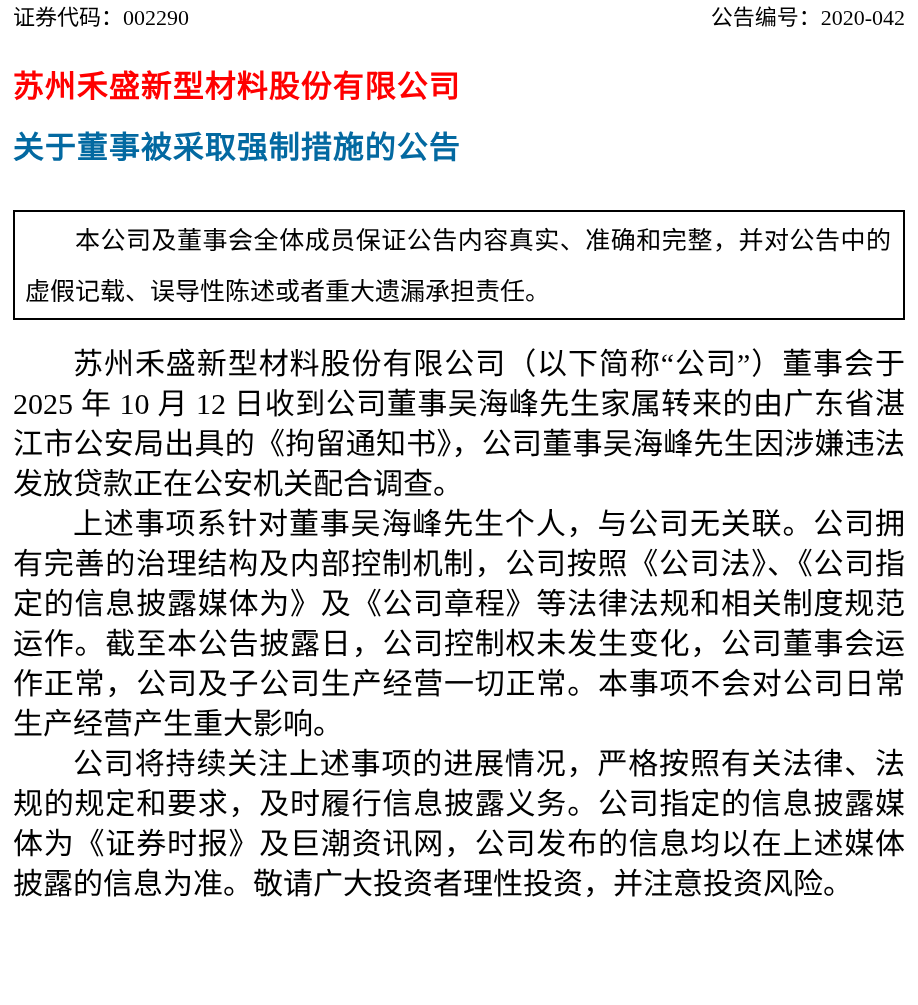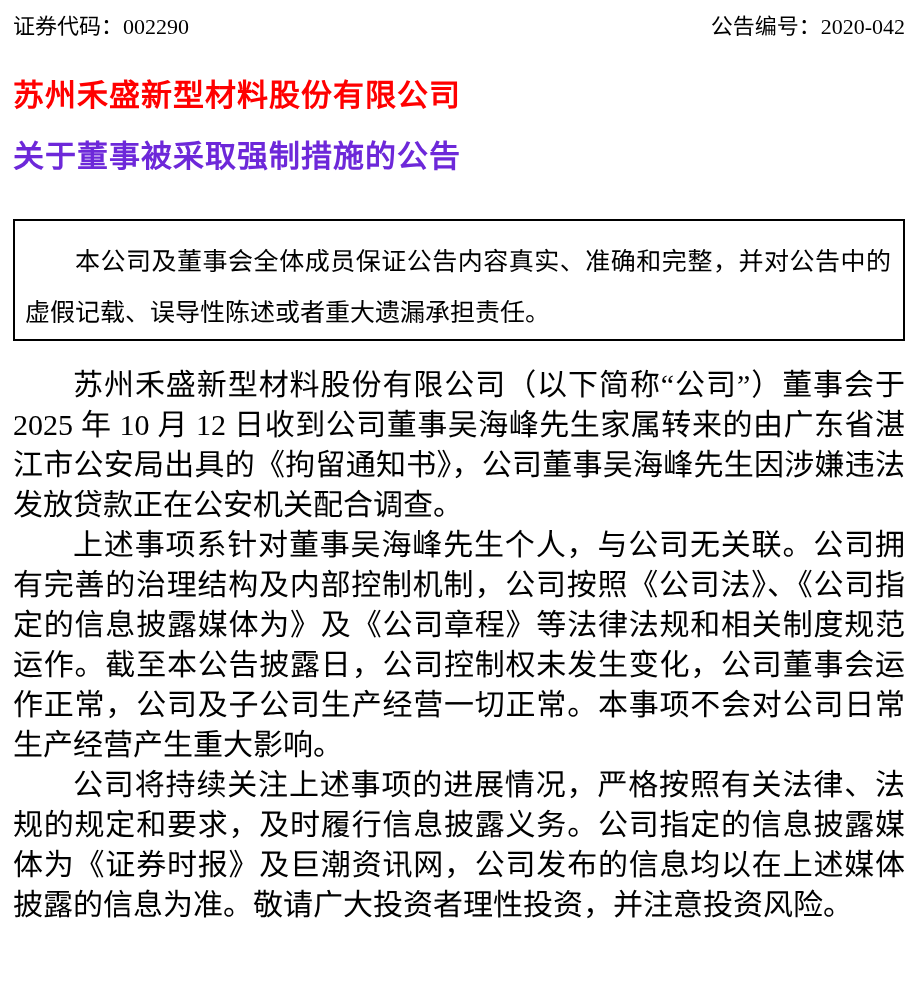--- a/index.html
+++ b/index.html
@@ -18,42 +18,42 @@
     box-sizing: border-box;
     width: 918px;
     height: 1005px;
     padding: 0 13px;
   }
   
   .doc-header {
     display: flex;
     justify-content: space-between;
     align-items: baseline;
-    padding-top: 13px;
+    padding-top: 4px;
     font-size: 22px;
     line-height: 28px;
     white-space: nowrap;
   }
   .doc-header .mid { margin-left: -40px; }
   
   .title-line {
     text-align: left;
     font-weight: bold;
     font-size: 31px;
     line-height: 34px;
     letter-spacing: 1px;
   }
   .title-company { margin-top: 38px; }
   .title-subject { margin-top: 27px; }
   
   .disclaimer-box {
     box-sizing: border-box;
     margin-top: 45px;
     border: 2px solid #000000;
-    padding: 15px 12px 1px 10px;
+    padding: 3px 12px 1px 10px;
   }
   .disclaimer-box p {
     margin: 0;
     font-size: 25px;
     line-height: 51px;
     text-indent: 2em;
     text-align: justify;
   }
   
   .doc-body {
@@ -72,21 +72,21 @@
 
 <div class="page">
 
   <div class="doc-header">
     <span>证券代码：002290</span>
     <span>公告编号：2020-042</span>
   </div>
 
   <div class="title-line title-company" id="title-company" style="color: rgb(255, 0, 0);">苏州禾盛新型材料股份有限公司</div>
 
-  <div class="title-line title-subject" id="title-subject" style="color: #6d28d9;">关于董事被采取强制措施的公告</div>
+  <div class="title-line title-subject" id="title-subject" style="color: #0369a1;">关于董事被采取强制措施的公告</div>
 
   <div class="disclaimer-box">
     <p>本公司及董事会全体成员保证公告内容真实、准确和完整，并对公告中的虚假记载、误导性陈述或者重大遗漏承担责任。</p>
   </div>
 
   <div class="doc-body">
     <p>苏州禾盛新型材料股份有限公司（以下简称“公司”）董事会于 2025 年 10 月 12 日收到公司董事吴海峰先生家属转来的由广东省湛江市公安局出具的《拘留通知书》，公司董事吴海峰先生因涉嫌违法发放贷款正在公安机关配合调查。</p>
     <p>上述事项系针对董事吴海峰先生个人，与公司无关联。公司拥有完善的治理结构及内部控制机制，公司按照《公司法》、《公司指定的信息披露媒体为》及《公司章程》等法律法规和相关制度规范运作。截至本公告披露日，公司控制权未发生变化，公司董事会运作正常，公司及子公司生产经营一切正常。本事项不会对公司日常生产经营产生重大影响。</p>
     <p>公司将持续关注上述事项的进展情况，严格按照有关法律、法规的规定和要求，及时履行信息披露义务。公司指定的信息披露媒体为《证券时报》及巨潮资讯网，公司发布的信息均以在上述媒体披露的信息为准。敬请广大投资者理性投资，并注意投资风险。</p>
   </div>

